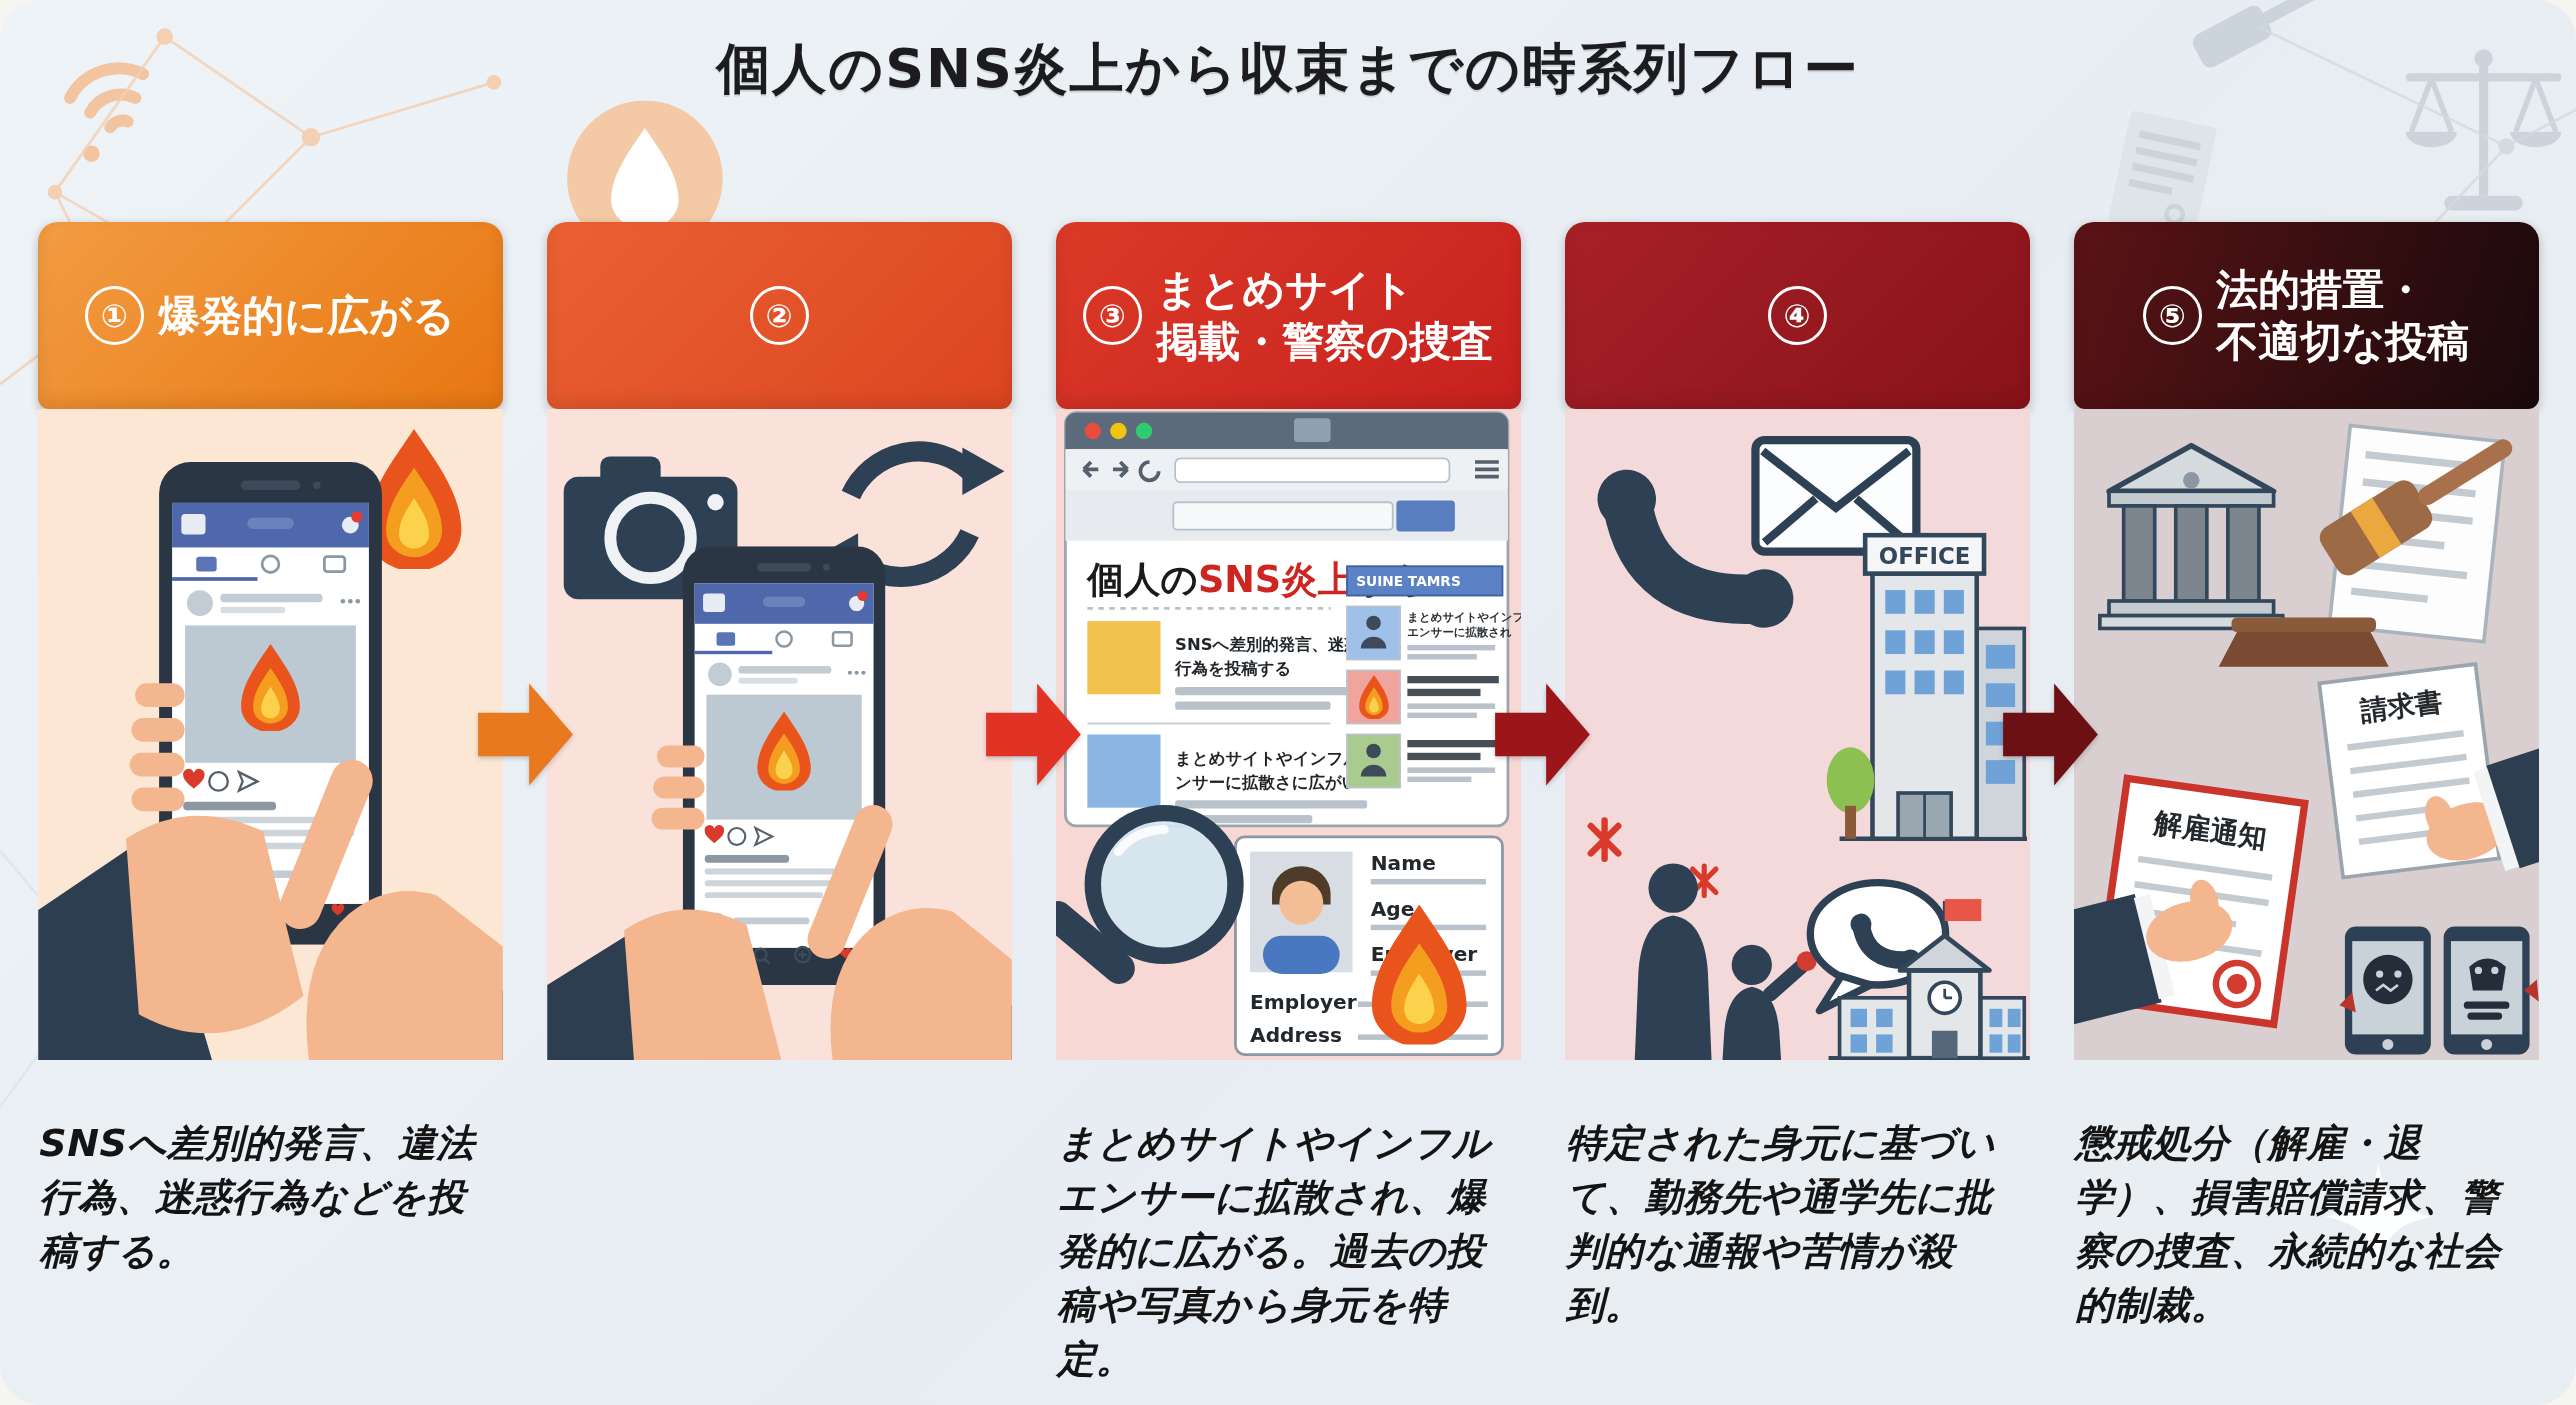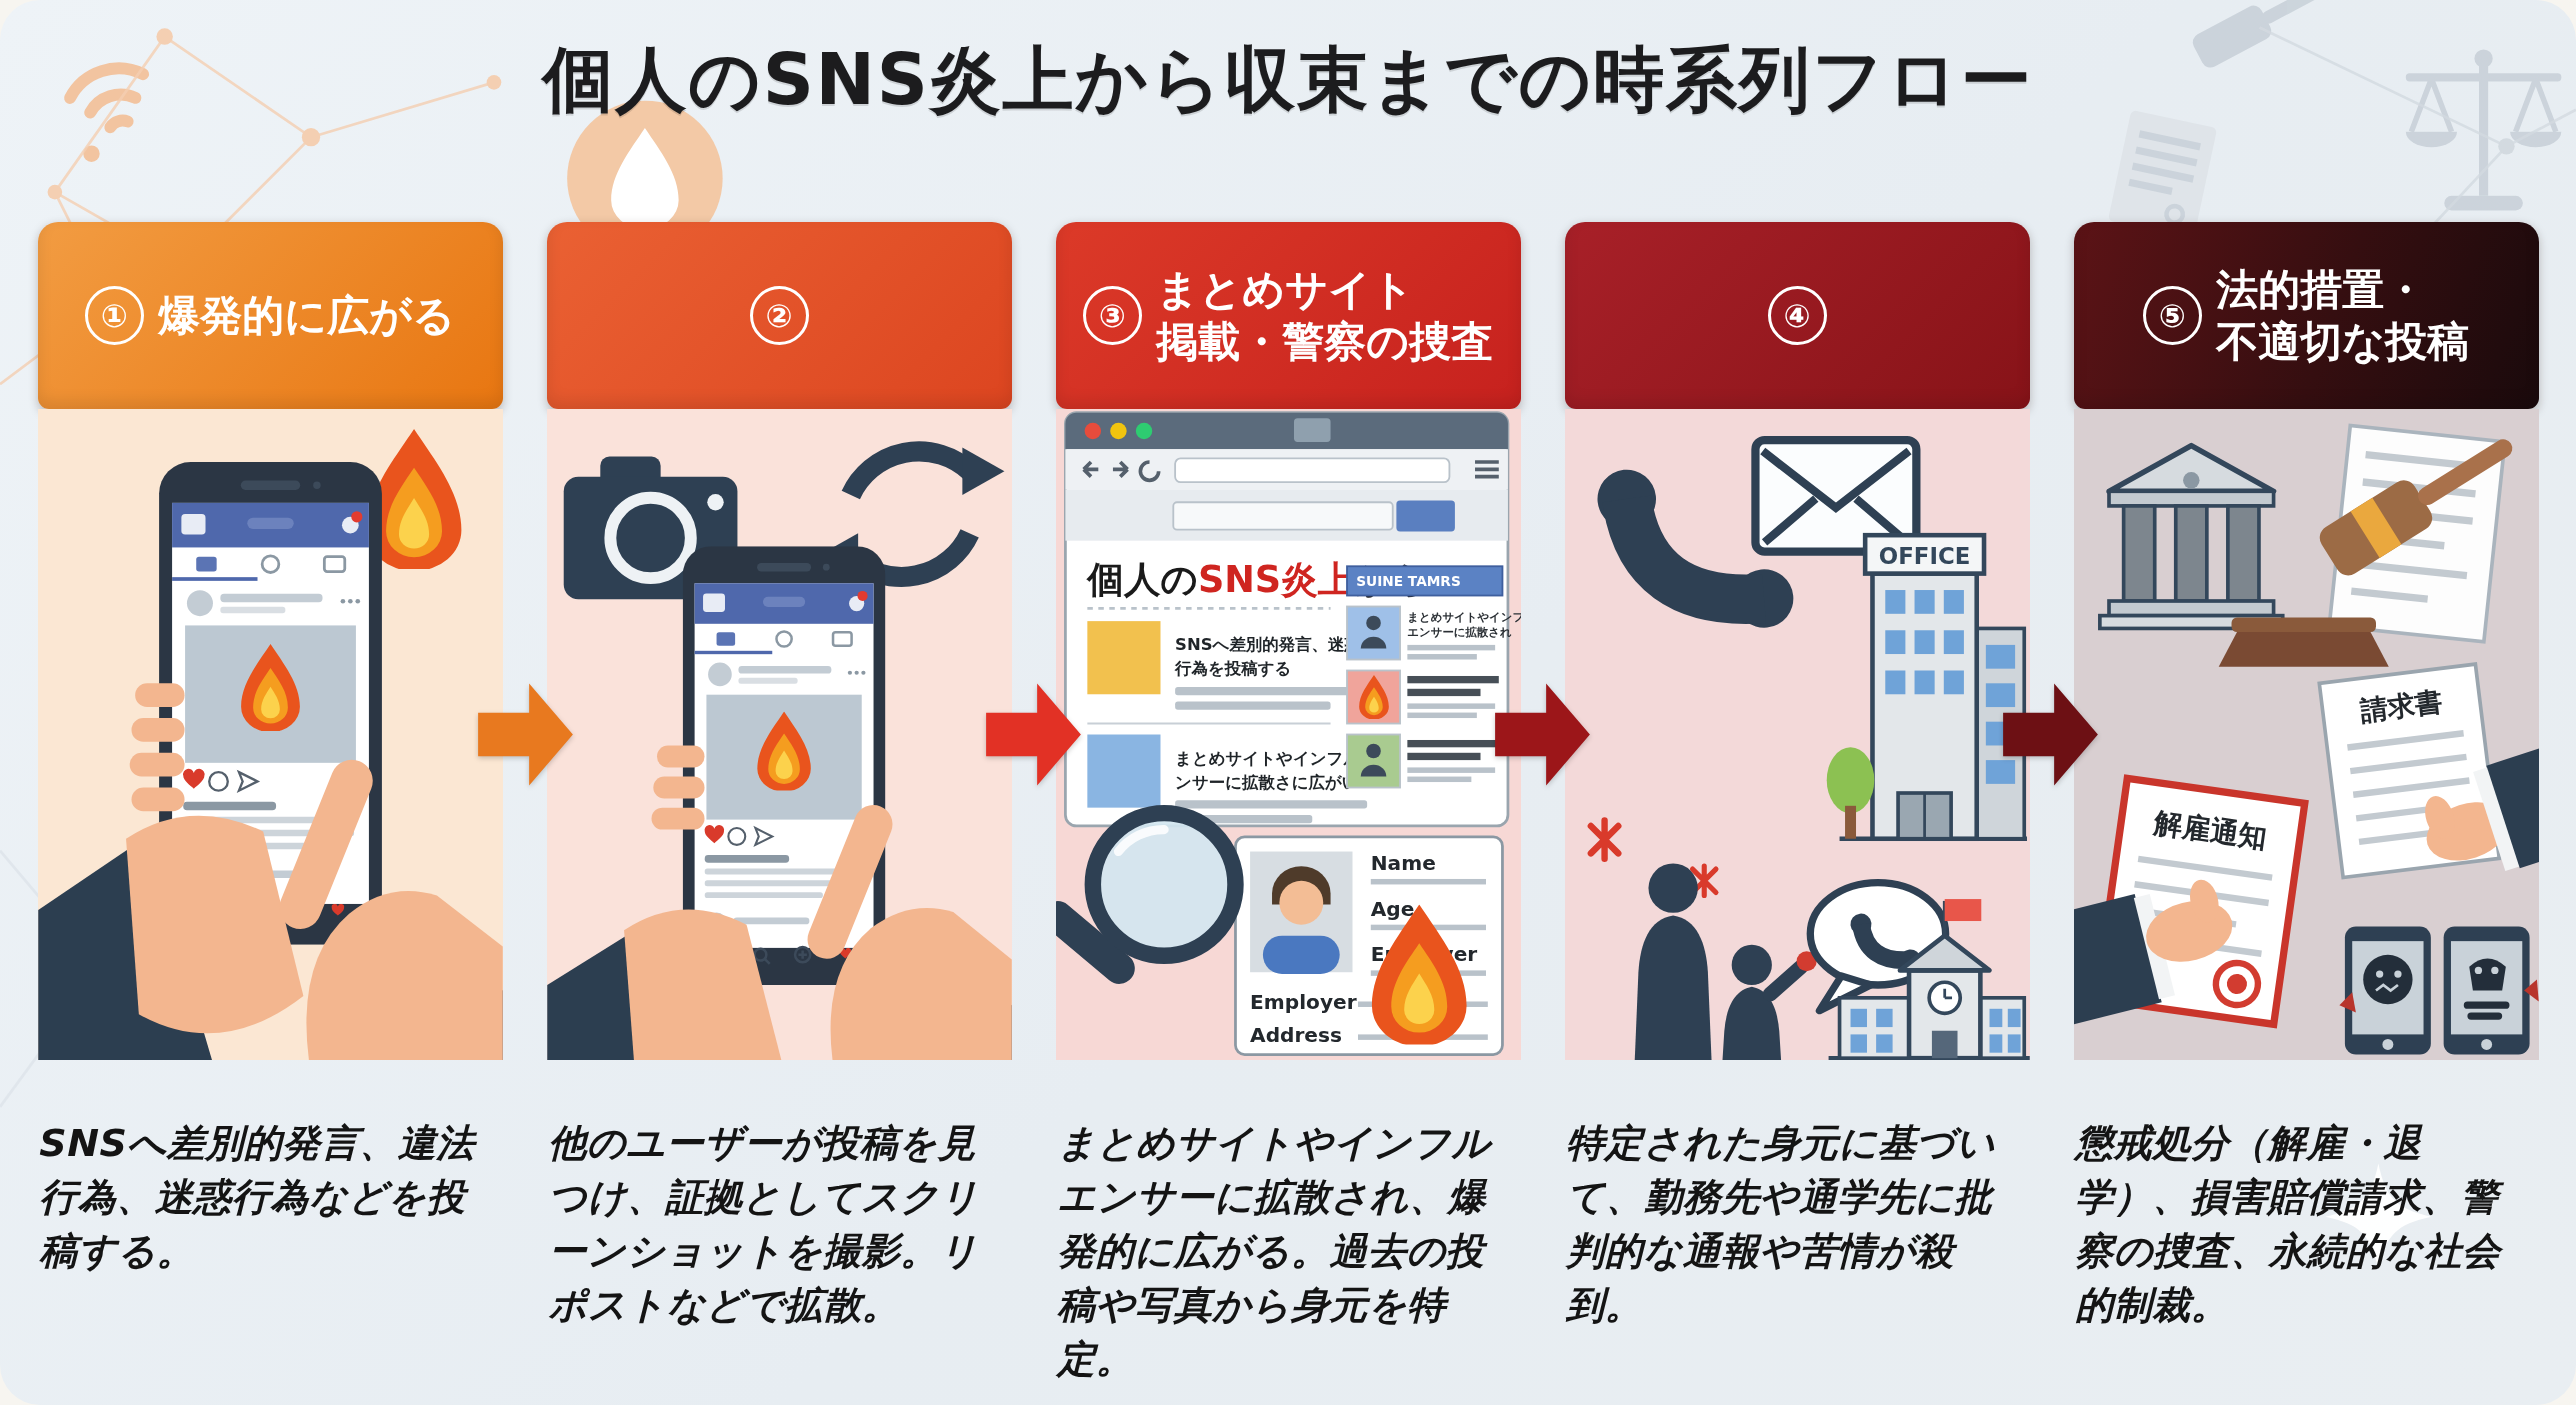--- a/index.html
+++ b/index.html
@@ -1,20 +1,20 @@
 <!DOCTYPE html>
 <html style="font-size:14.6px"><head>
 <meta charset="utf-8">
 <style>
   html,body{margin:0;padding:0;}
   body{width:2576px;height:1405px;background:#f7f5f0;font-family:"DejaVu Sans","Liberation Sans",sans-serif;}
   .canvas{position:relative;width:2576px;height:1405px;border-radius:40px;overflow:hidden;
           background:linear-gradient(135deg,#eef3f7 0%,#e7edf2 55%,#e9eef2 100%);}
   .deco{position:absolute;inset:0;pointer-events:none;}
-  .title{position:absolute;top:33px;left:0;right:0;text-align:center;font-size:71px;font-weight:900;
+  .title{position:absolute;top:33px;left:0;right:0;text-align:center;font-size:54px;font-weight:900;
          color:#1c1c1e;letter-spacing:1.8px;text-shadow:0 1.8px 0 rgba(0,0,0,.12);}
   .cols{position:absolute;top:222px;left:0;width:100%;display:flex;justify-content:center;gap:44px;}
   .col{width:465px;display:flex;flex-direction:column;}
   .head{height:187px;border-radius:20px 20px 11px 11px;color:#fff;display:flex;align-items:center;
         justify-content:center;gap:14.6px;padding:0 12.8px;box-sizing:border-box;
         box-shadow:0 3.7px 9.1px rgba(40,20,10,.25), inset 0 -7.3px 14.6px rgba(0,0,0,.10);}
   .num{width:53px;height:53px;border:3.7px solid #fff;border-radius:50%;display:flex;align-items:center;
        justify-content:center;font-size:32px;font-weight:700;flex:0 0 auto;}
   .htxt{font-size:42px;font-weight:800;line-height:1.22;text-align:left;}
   .h1 .head{background:linear-gradient(135deg,#f29c42,#e87611);}
@@ -218,21 +218,20 @@
             <rect x="114" y="436" width="58" height="24" rx="12" fill="#f3b68f"></rect>
           </g>
           <g>
             <polygon points="318,712 446,616 508,652 508,712" fill="#2c3e50"></polygon>
             <polygon points="434,626 460,610 478,646 450,662" fill="#f2f4f5"></polygon>
             <path d="M312 712 q-12 -98 42 -144 q42 -32 90 -18 l64 52 v110 Z" fill="#f3b68f"></path>
             <rect x="-21" y="-92" width="42" height="178" rx="21" fill="#f3b68f" transform="translate(330,520) rotate(22)"></rect>
           </g>
         </svg>
       </div>
-      <div class="desc">他のユーザーが投稿を見つけ、証拠としてスクリーンショットを撮影。リポストなどで拡散。</div>
     </div>
 
     <div class="col h3">
       <div class="head">
         <span class="num">③</span>
         <span class="htxt">
           <span>まとめサイト</span><br>
           <span>掲載・警察の捜査</span>
         </span>
       </div>

